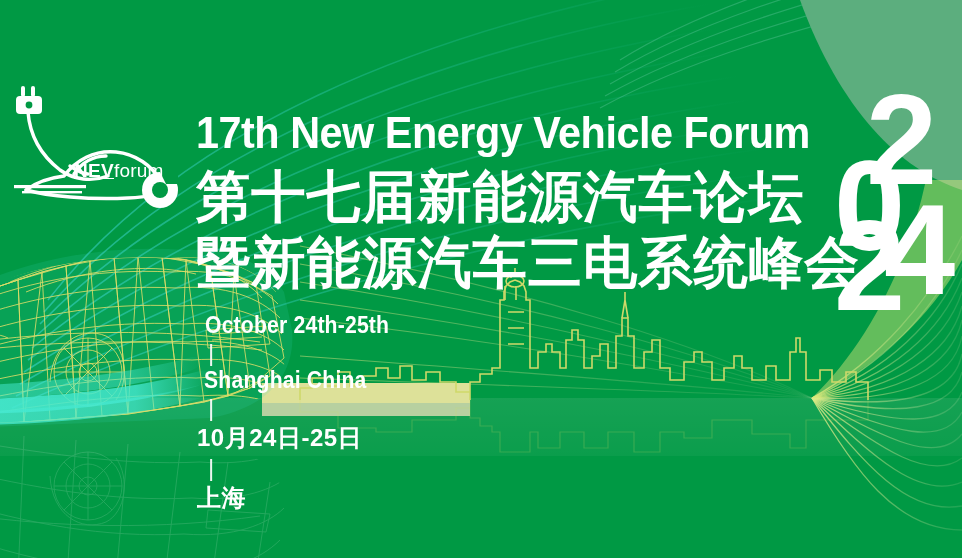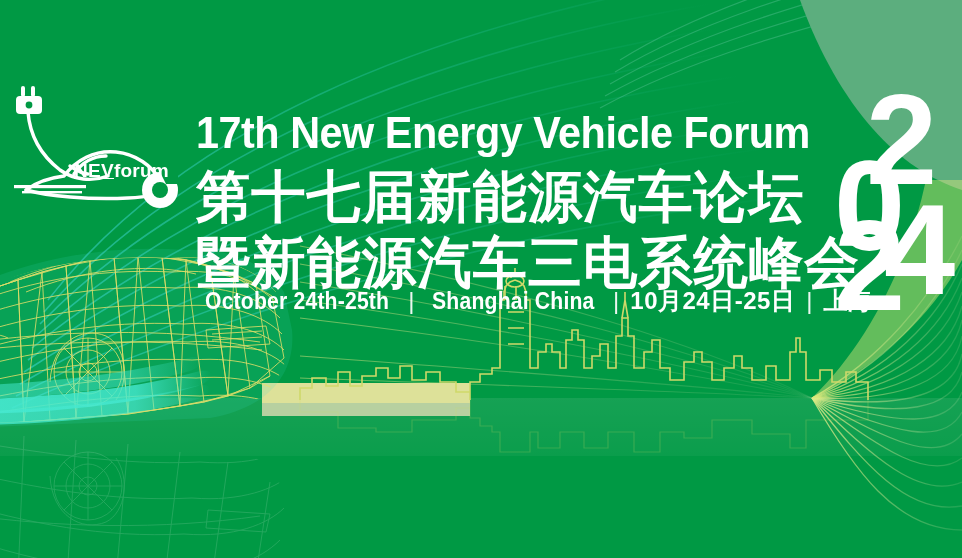--- a/index.html
+++ b/index.html
@@ -59,24 +59,25 @@
     letter-spacing:1px;
     color:#ffffff;
     white-space:nowrap;
     transform:scaleX(.97);
     transform-origin:left center;
   }
   .title-cn1 { top:160px; }
   .title-cn2 { top:226px; }
 
   .meta-row {
-    position:absolute; left:197px; top:285px;
+    position:absolute; left:197px; top:312px;
     display:flex; align-items:baseline;
     color:#ffffff;
     white-space:nowrap;
+    flex-direction:column;
   }
   .meta-en {
     font-family:"Liberation Sans Narrow","Liberation Sans", sans-serif;
     font-weight:700; font-size:23px;
     letter-spacing:.2px;
     transform:scaleX(.92);
     transform-origin:left baseline;
   }
   .meta-cn {
     font-family:Liberation Sans, sans-serif;
@@ -112,21 +113,21 @@
   
   .logo { position:absolute; left:8px; top:78px; width:180px; height:140px; }
   .logo-text {
     position:absolute; left:66px; top:82px;
     color:#ffffff;
     font-family:"Liberation Sans", sans-serif;
     font-size:19px;
     white-space:nowrap;
   }
   .logo-text b { font-weight:700; letter-spacing:.3px;text-decoration:underline; }
-  .logo-text i { font-style:normal; font-weight:700; letter-spacing:.2px;text-align:right; }
+  .logo-text i { font-style:normal; font-weight:400; letter-spacing:.2px;text-align:right; }
 </style>
 </head>
 <body>
 
 <div id="poster">
 
   <div class="layer">
 
     <svg width="962" height="558" viewBox="0 0 962 558" style="position:absolute;left:0;top:0;">
       <defs>

